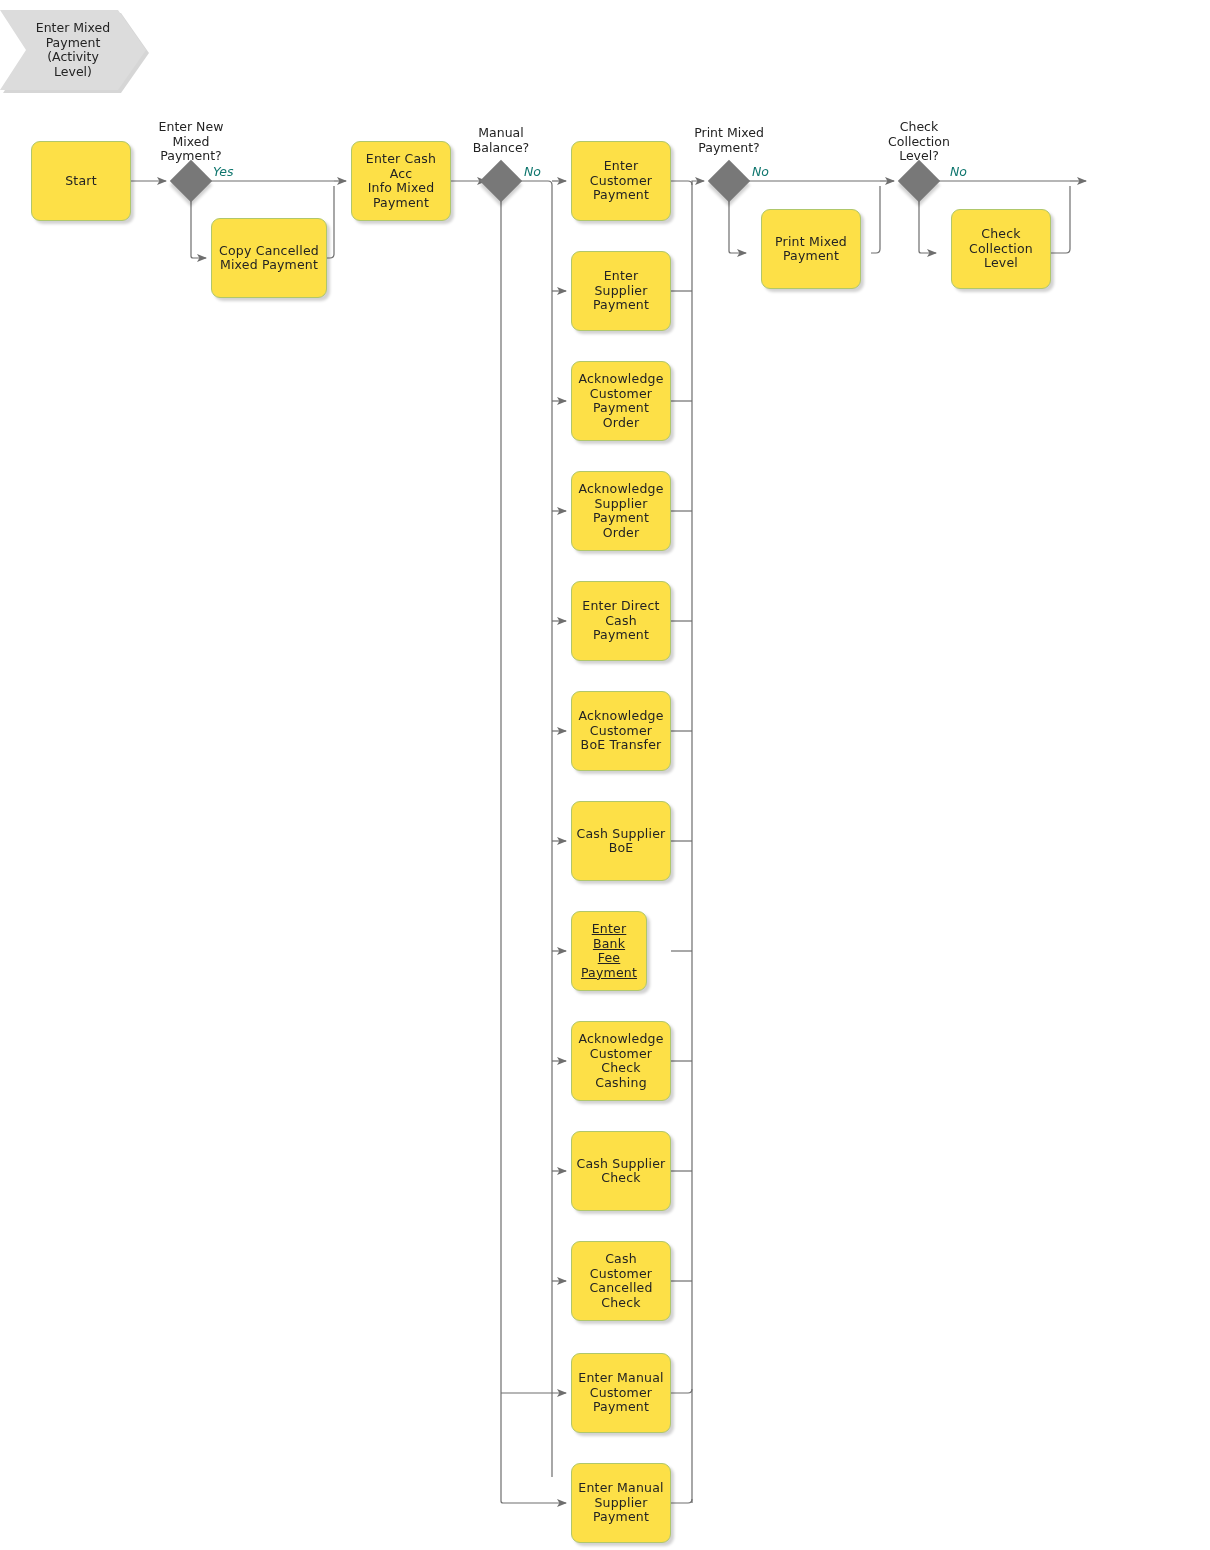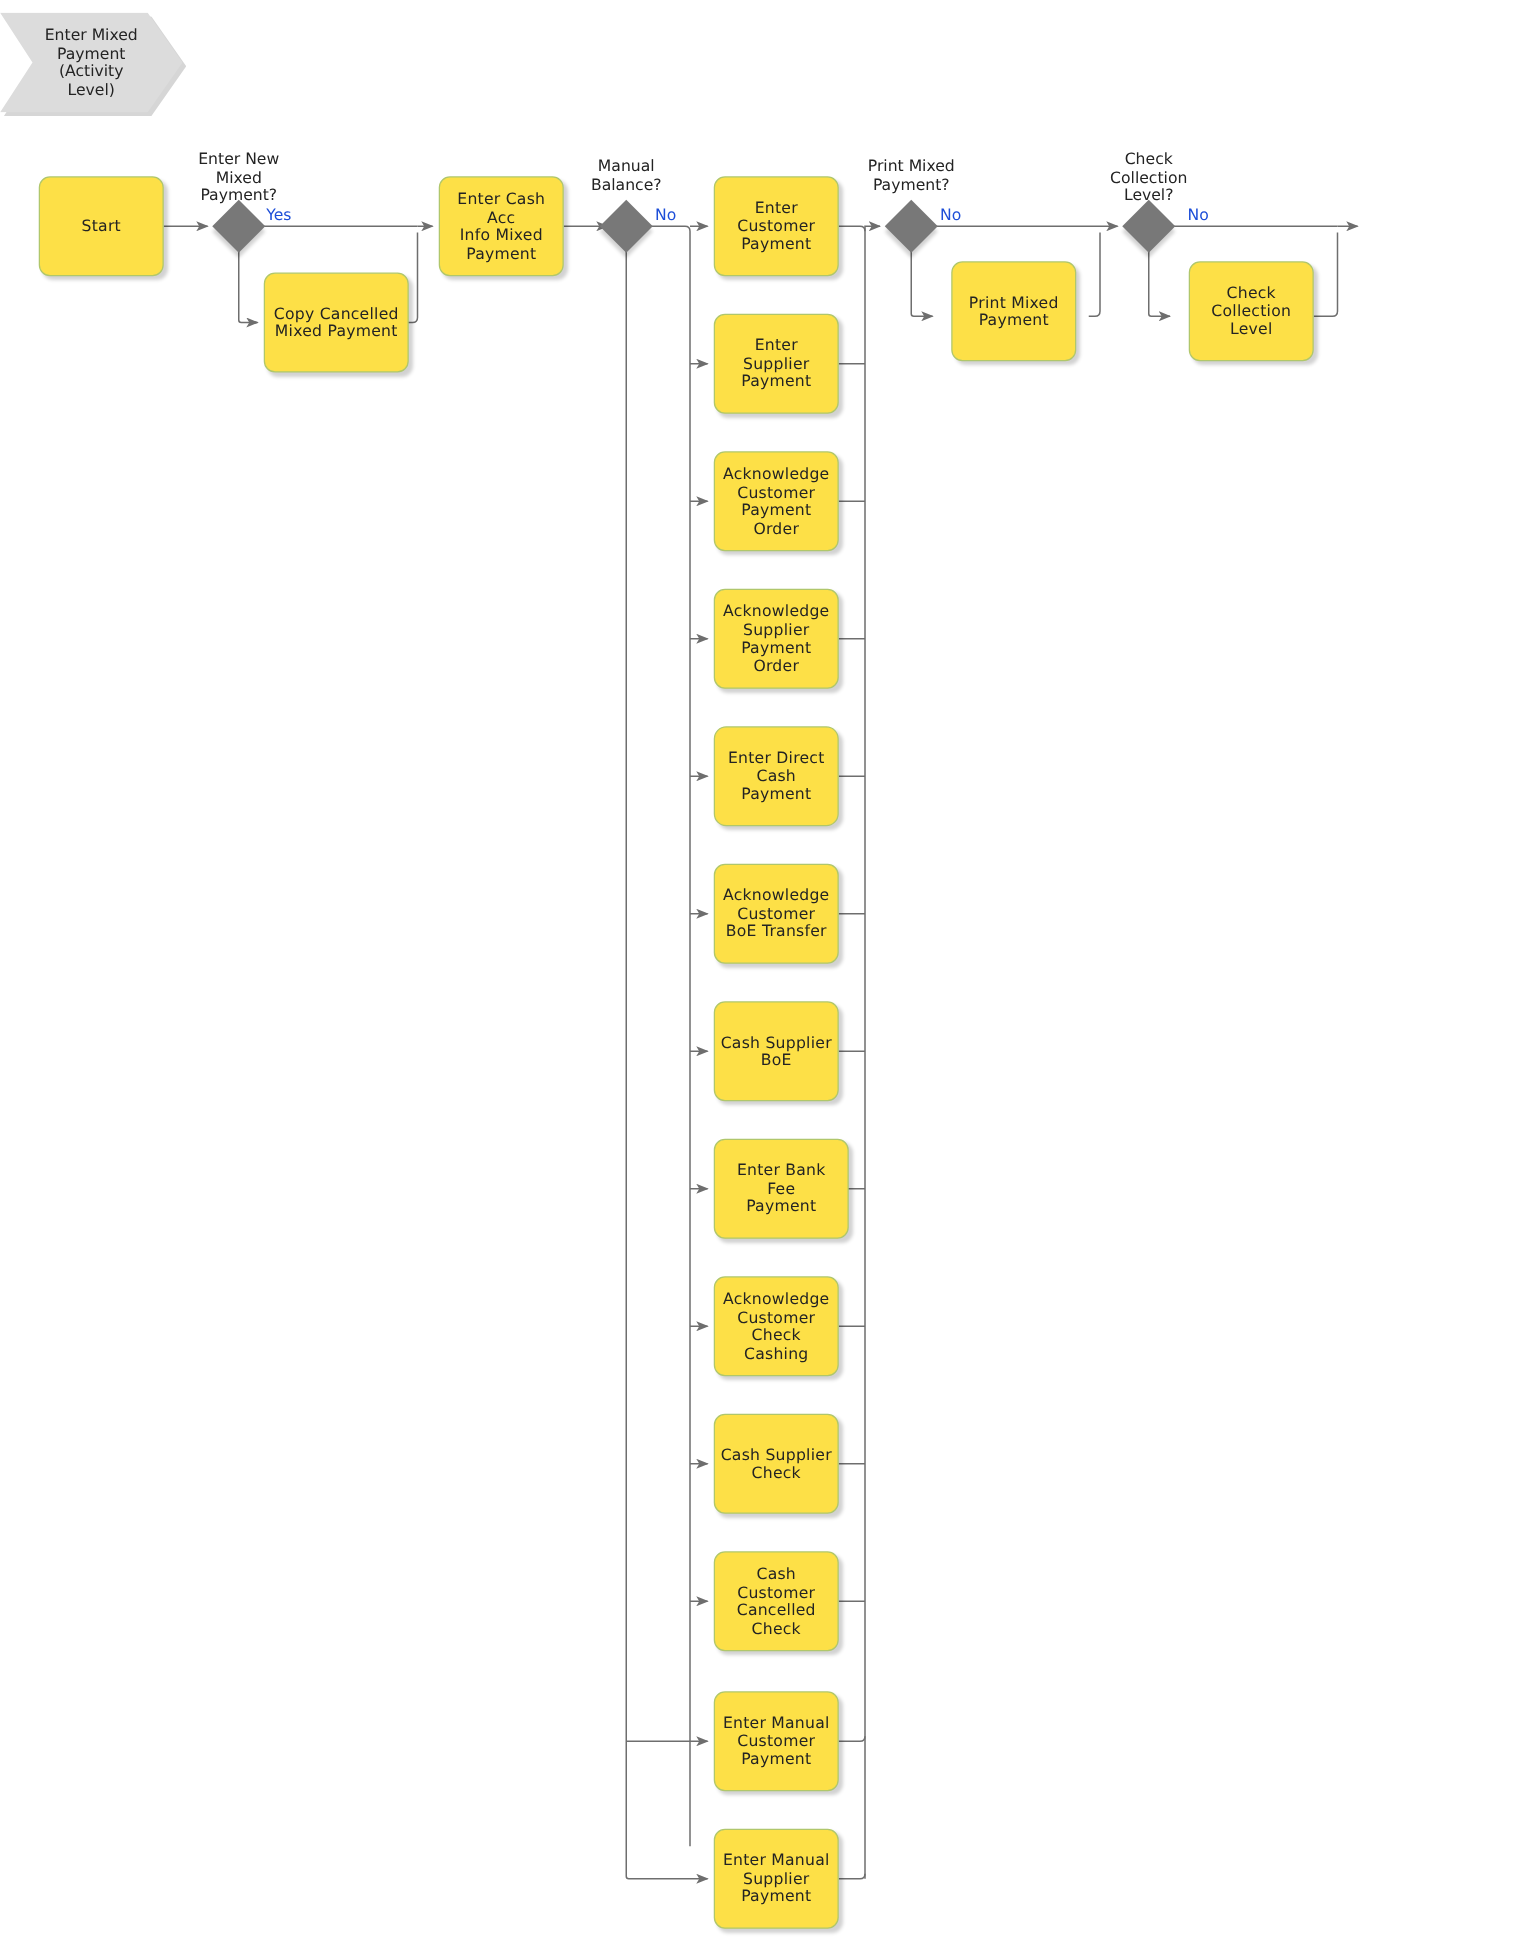--- a/index.html
+++ b/index.html
@@ -46,25 +46,26 @@
     position: absolute;
     width: 30px;
     height: 30px;
     background: #787878;
     transform: rotate(45deg);
     box-shadow: 3px 3px 3px rgba(0,0,0,0.18);
     z-index: 3;
   }
   .edge-label {
     position: absolute;
-    color: #1d4ed8;
+    color: #0f766e;
     font-size: 12.5px;
     line-height: 14px;
     white-space: nowrap;
     z-index: 4;
+    font-style: italic;
   }
   .node-label {
     position: absolute;
     color: #232323;
     font-size: 12.5px;
     line-height: 14.5px;
     text-align: center;
     white-space: pre-line;
     z-index: 4;
   }
@@ -209,28 +210,28 @@
   <div class="node" style="left: 571px; top: 251px; width: 100px; height: 80px; white-space: pre-line;">Enter
 Supplier
 Payment</div>
   <div class="node" style="left: 571px; top: 361px; width: 100px; height: 80px; white-space: pre-line;">Acknowledge
 Customer
 Payment Order</div>
   <div class="node" style="left: 571px; top: 471px; width: 100px; height: 80px; white-space: pre-line;">Acknowledge
 Supplier
 Payment
 Order</div>
-  <div class="node" style="left: 571px; top: 581px; width: 100px; height: 80px; white-space: pre-line; border-radius: 10px;">Enter Direct
+  <div class="node" style="left: 571px; top: 581px; width: 100px; height: 80px; white-space: pre-line;">Enter Direct
 Cash Payment</div>
   <div class="node" style="left: 571px; top: 691px; width: 100px; height: 80px; white-space: pre-line;">Acknowledge
 Customer
 BoE Transfer</div>
   <div class="node" style="left: 571px; top: 801px; width: 100px; height: 80px; white-space: pre-line;">Cash Supplier
 BoE</div>
-  <div class="node" style="left: 571px; top: 911px; width: 108px; height: 80px; white-space: pre-line;">Enter Bank
+  <div class="node" style="left: 571px; top: 911px; width: 76px; height: 80px; white-space: pre-line; text-decoration: underline;">Enter Bank
 Fee
 Payment</div>
   <div class="node" style="left: 571px; top: 1021px; width: 100px; height: 80px; white-space: pre-line;">Acknowledge
 Customer Check
 Cashing</div>
   <div class="node" style="left: 571px; top: 1131px; width: 100px; height: 80px; white-space: pre-line;">Cash Supplier
 Check</div>
   <div class="node" style="left: 571px; top: 1241px; width: 100px; height: 80px; white-space: pre-line;">Cash Customer
 Cancelled
 Check</div>

